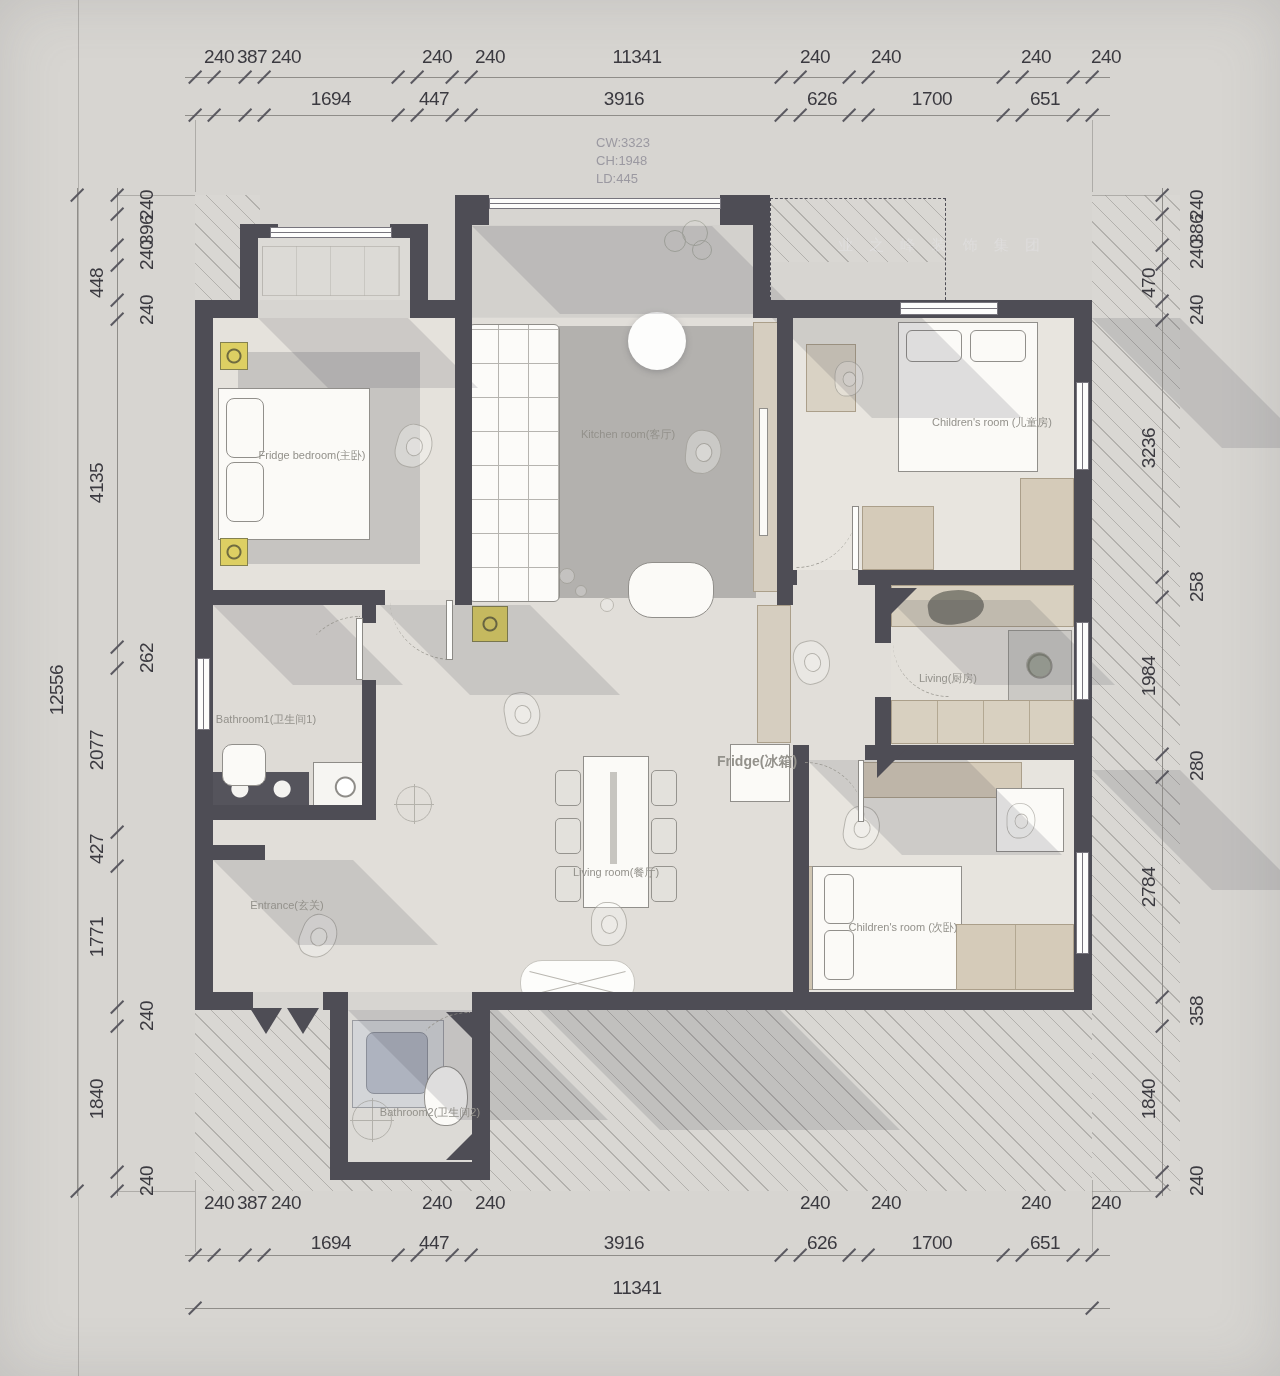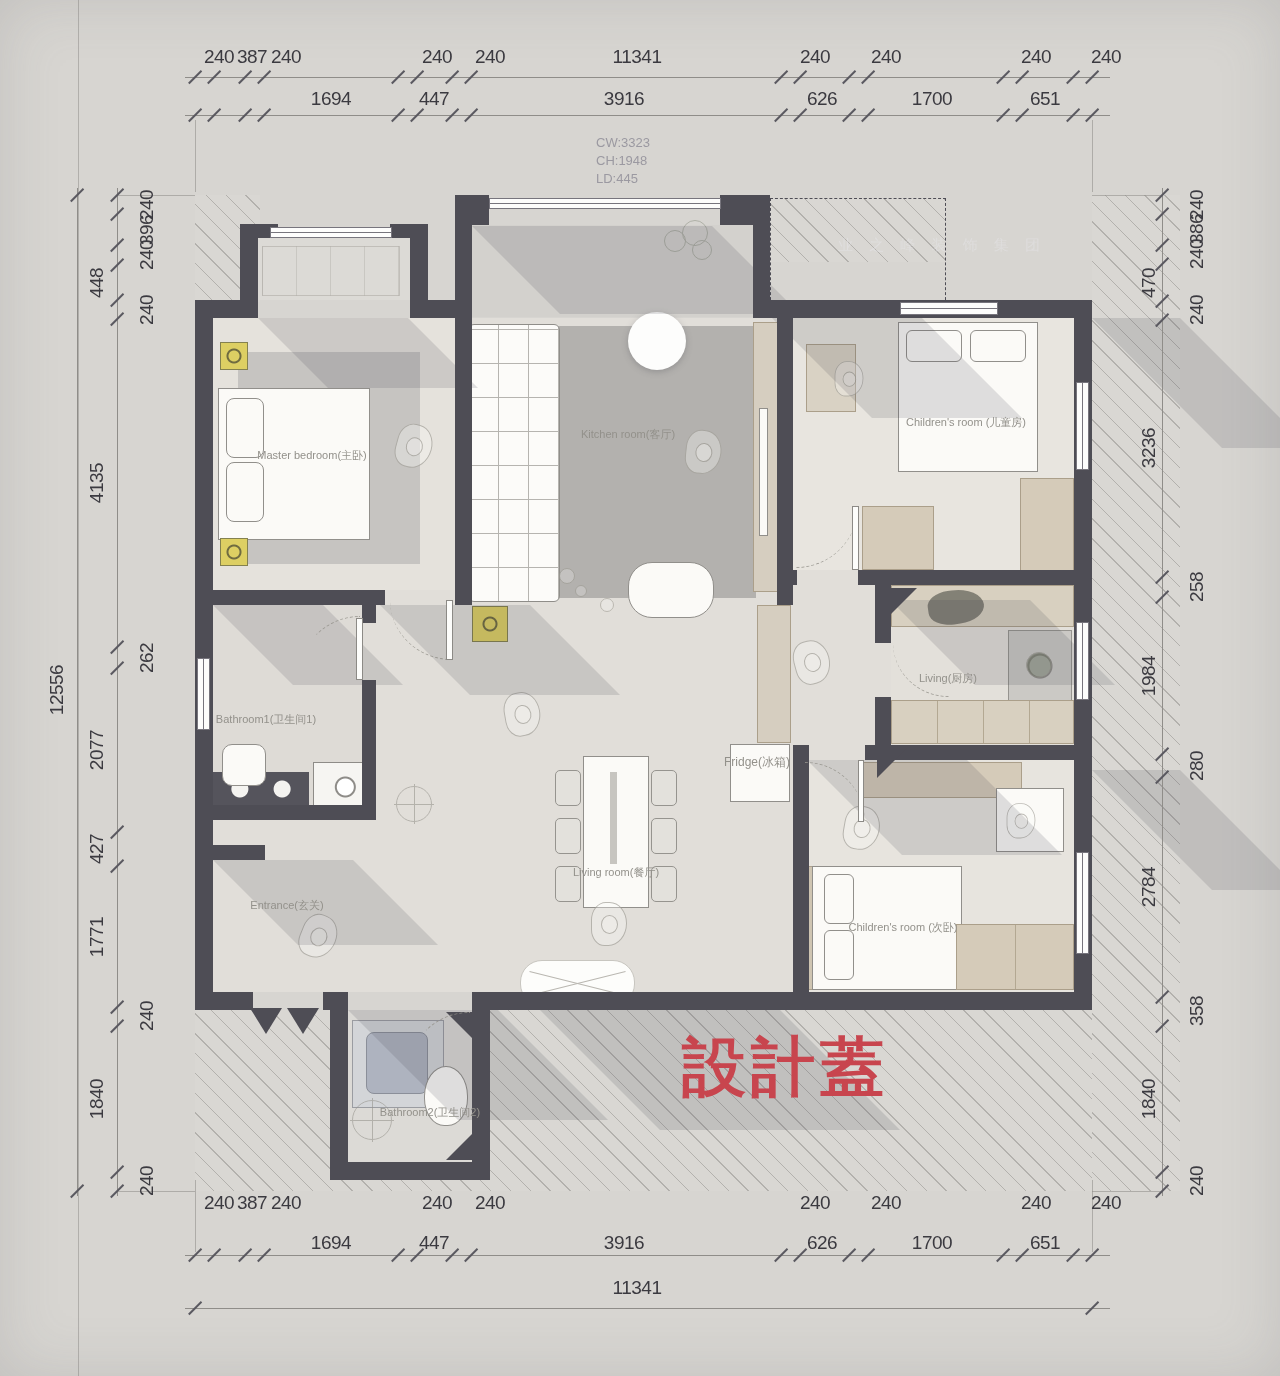--- a/index.html
+++ b/index.html
@@ -396,34 +396,33 @@
       <i class="tick" style="left: 1162px; top: 577px;"></i>
       <i class="tick" style="left: 1162px; top: 597px;"></i>
       <i class="tick" style="left: 1162px; top: 754px;"></i>
       <i class="tick" style="left: 1162px; top: 777px;"></i>
       <i class="tick" style="left: 1162px; top: 997px;"></i>
       <i class="tick" style="left: 1162px; top: 1026px;"></i>
       <i class="tick" style="left: 1162px; top: 1172px;"></i>
       <i class="tick" style="left: 1162px; top: 1191px;"></i>
     </div>
   <div id="labels">
-      <span class="room-label" style="left: 312px; top: 455px;">Master bedroom(主卧)</span>
+      <span class="room-label" style="left: 312px; top: 455px;">Fridge bedroom(主卧)</span>
       <span class="room-label" style="left: 628px; top: 434px;">Kitchen room(客厅)</span>
-      <span class="room-label" style="left: 966px; top: 422px;">Children's room (儿童房)</span>
+      <span class="room-label" style="left: 992px; top: 422px;">Children's room (儿童房)</span>
       <span class="room-label" style="left: 948px; top: 678px;">Living(厨房)</span>
       <span class="room-label" style="left: 266px; top: 719px;">Bathroom1(卫生间1)</span>
       <span class="room-label" style="left: 616px; top: 872px;">Living room(餐厅)</span>
       <span class="room-label" style="left: 287px; top: 905px;">Entrance(玄关)</span>
       <span class="room-label" style="left: 903px; top: 927px;">Children's room (次卧)</span>
       <span class="room-label" style="left: 430px; top: 1112px;">Bathroom2(卫生间2)</span>
-      <span class="room-label" style="left: 757px; top: 762px; font-size: 12px;">Fridge(冰箱)</span>
+      <span class="room-label" style="left: 757px; top: 762px; font-size: 14px; font-weight: bold;">Fridge(冰箱)</span>
     </div>
 
   <div id="wininfo">
     <div>CW:3323</div>
     <div>CH:1948</div>
     <div>LD:445</div>
   </div>
 
   <div id="watermark-sub">业 之 峰 装 饰 集 团</div>
 
-  <div id="stamp-cn">設計蓋</div>
 </div>
 
 </body></html>

